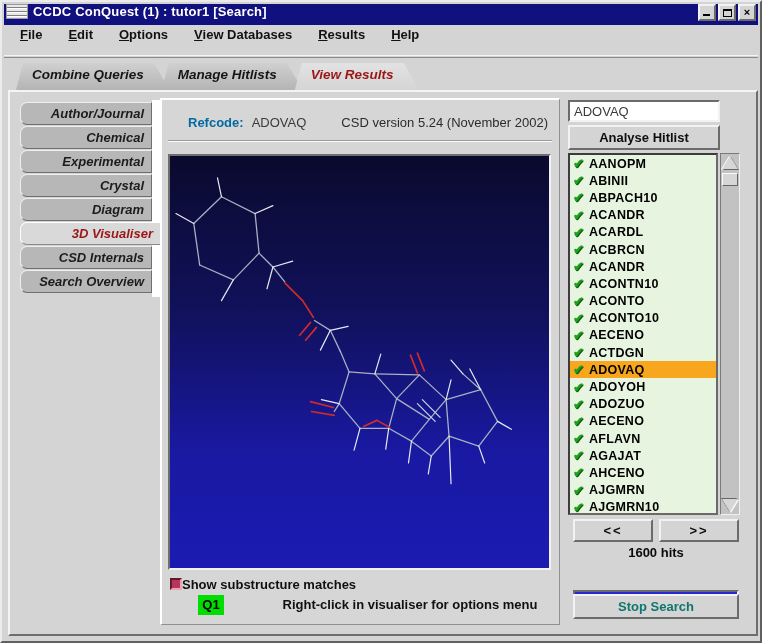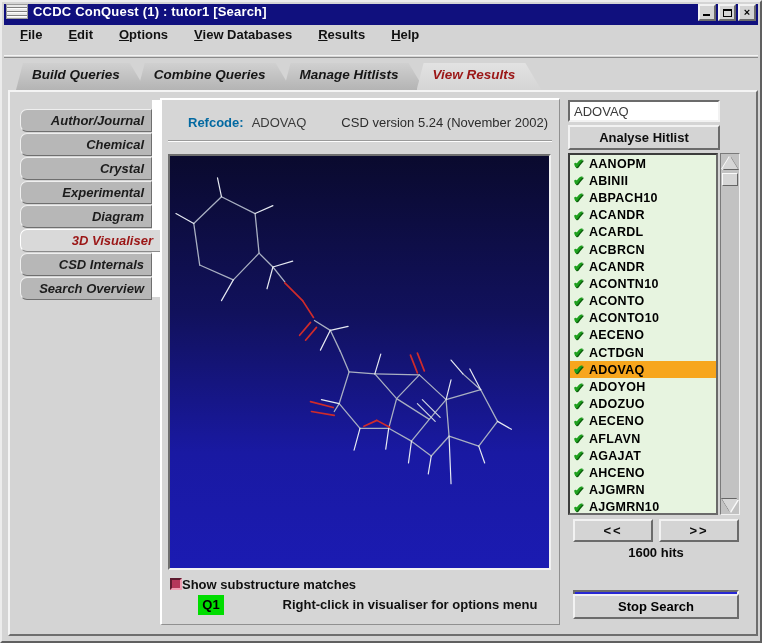--- a/index.html
+++ b/index.html
@@ -67,21 +67,21 @@
   
   .frame {
     position:absolute; left:6px; top:88px; width:750px; height:546px;
     background:#d4d4d4;
     border-top:2px solid #f4f4f4; border-left:2px solid #f4f4f4;
     border-right:2px solid #6e6e6e; border-bottom:2px solid #6e6e6e;
   }
 
   
   .white-strip { position:absolute; left:150px; top:98px; width:9px; height:197px; background:#fff; }
-  .sidebar { position:absolute; left:18px; top:107px; width:141px; }
+  .sidebar { position:absolute; left:18px; top:100px; width:141px; }
   .side-btn {
     width:132px; height:23px; margin-bottom:1px;
     background:#b7b7b7;
     border:1px solid; border-color:#efefef #6f6f6f #6f6f6f #efefef;
     border-radius:7px 0 0 7px;
     font-size:13px; font-weight:bold; font-style:italic; color:#1c1c1c;
     text-align:right; padding:3px 7px 0 0; cursor:default;
   }
   .side-btn.active {
     width:141px; background:#d9d9d9; color:var(--active-tab-text,#9b1616);
@@ -178,21 +178,21 @@
   .next-btn { position:absolute; left:657px; top:517px; width:80px; height:23px; letter-spacing:2px; }
   .hits-count { position:absolute; left:571px; top:543px; width:166px; text-align:center;
                 font-size:13px; font-weight:bold; color:#0a0a0a; }
   .progress-bar {
     position:absolute; left:571px; top:588px; width:166px; height:22px;
     background:var(--progress-bar,#2828d4);
     border:2px solid; border-color:#6b6b6b #f2f2f2 #f2f2f2 #6b6b6b;
     color:#fff; font-size:13px; font-weight:bold;
     display:flex; align-items:center; justify-content:center;
   }
-  .stop-btn { position:absolute; left:571px; top:592px; width:166px; height:25px; color:#000000; }
+  .stop-btn { position:absolute; left:571px; top:592px; width:166px; height:25px; color:#0f766e; }
 </style>
 </head>
 <body>
 
 <div class="window">
 
   <div class="titlebar">
     <div class="win-menu-btn"></div>
     <div class="title-text">CCDC ConQuest (1) : tutor1 [Search]</div>
     <div class="win-ctrls">
@@ -212,34 +212,33 @@
       <span class="menu-item"><u>F</u>ile</span>
       <span class="menu-item"><u>E</u>dit</span>
       <span class="menu-item"><u>O</u>ptions</span>
       <span class="menu-item"><u>V</u>iew Databases</span>
       <span class="menu-item"><u>R</u>esults</span>
       <span class="menu-item"><u>H</u>elp</span>
     </div>
   <div class="menu-sep"></div>
 
   <div class="tabrow" id="tabrow">
-      <div class="tab">Build Queries</div>
       <div class="tab">Combine Queries</div>
       <div class="tab">Manage Hitlists</div>
       <div class="tab active">View Results</div>
     </div>
 
   <div class="frame"></div>
   <div class="white-strip"></div>
 
   <div class="sidebar" id="sidebar">
       <div class="side-btn">Author/Journal</div>
       <div class="side-btn">Chemical</div>
+      <div class="side-btn">Experimental</div>
       <div class="side-btn">Crystal</div>
-      <div class="side-btn">Experimental</div>
       <div class="side-btn">Diagram</div>
       <div class="side-btn active">3D Visualiser</div>
       <div class="side-btn">CSD Internals</div>
       <div class="side-btn">Search Overview</div>
     </div>
 
   <div class="main-panel"></div>
   <div class="viewer-header">
     <span class="refcode-label">Refcode:</span>
     <span class="refcode-value">ADOVAQ</span>

